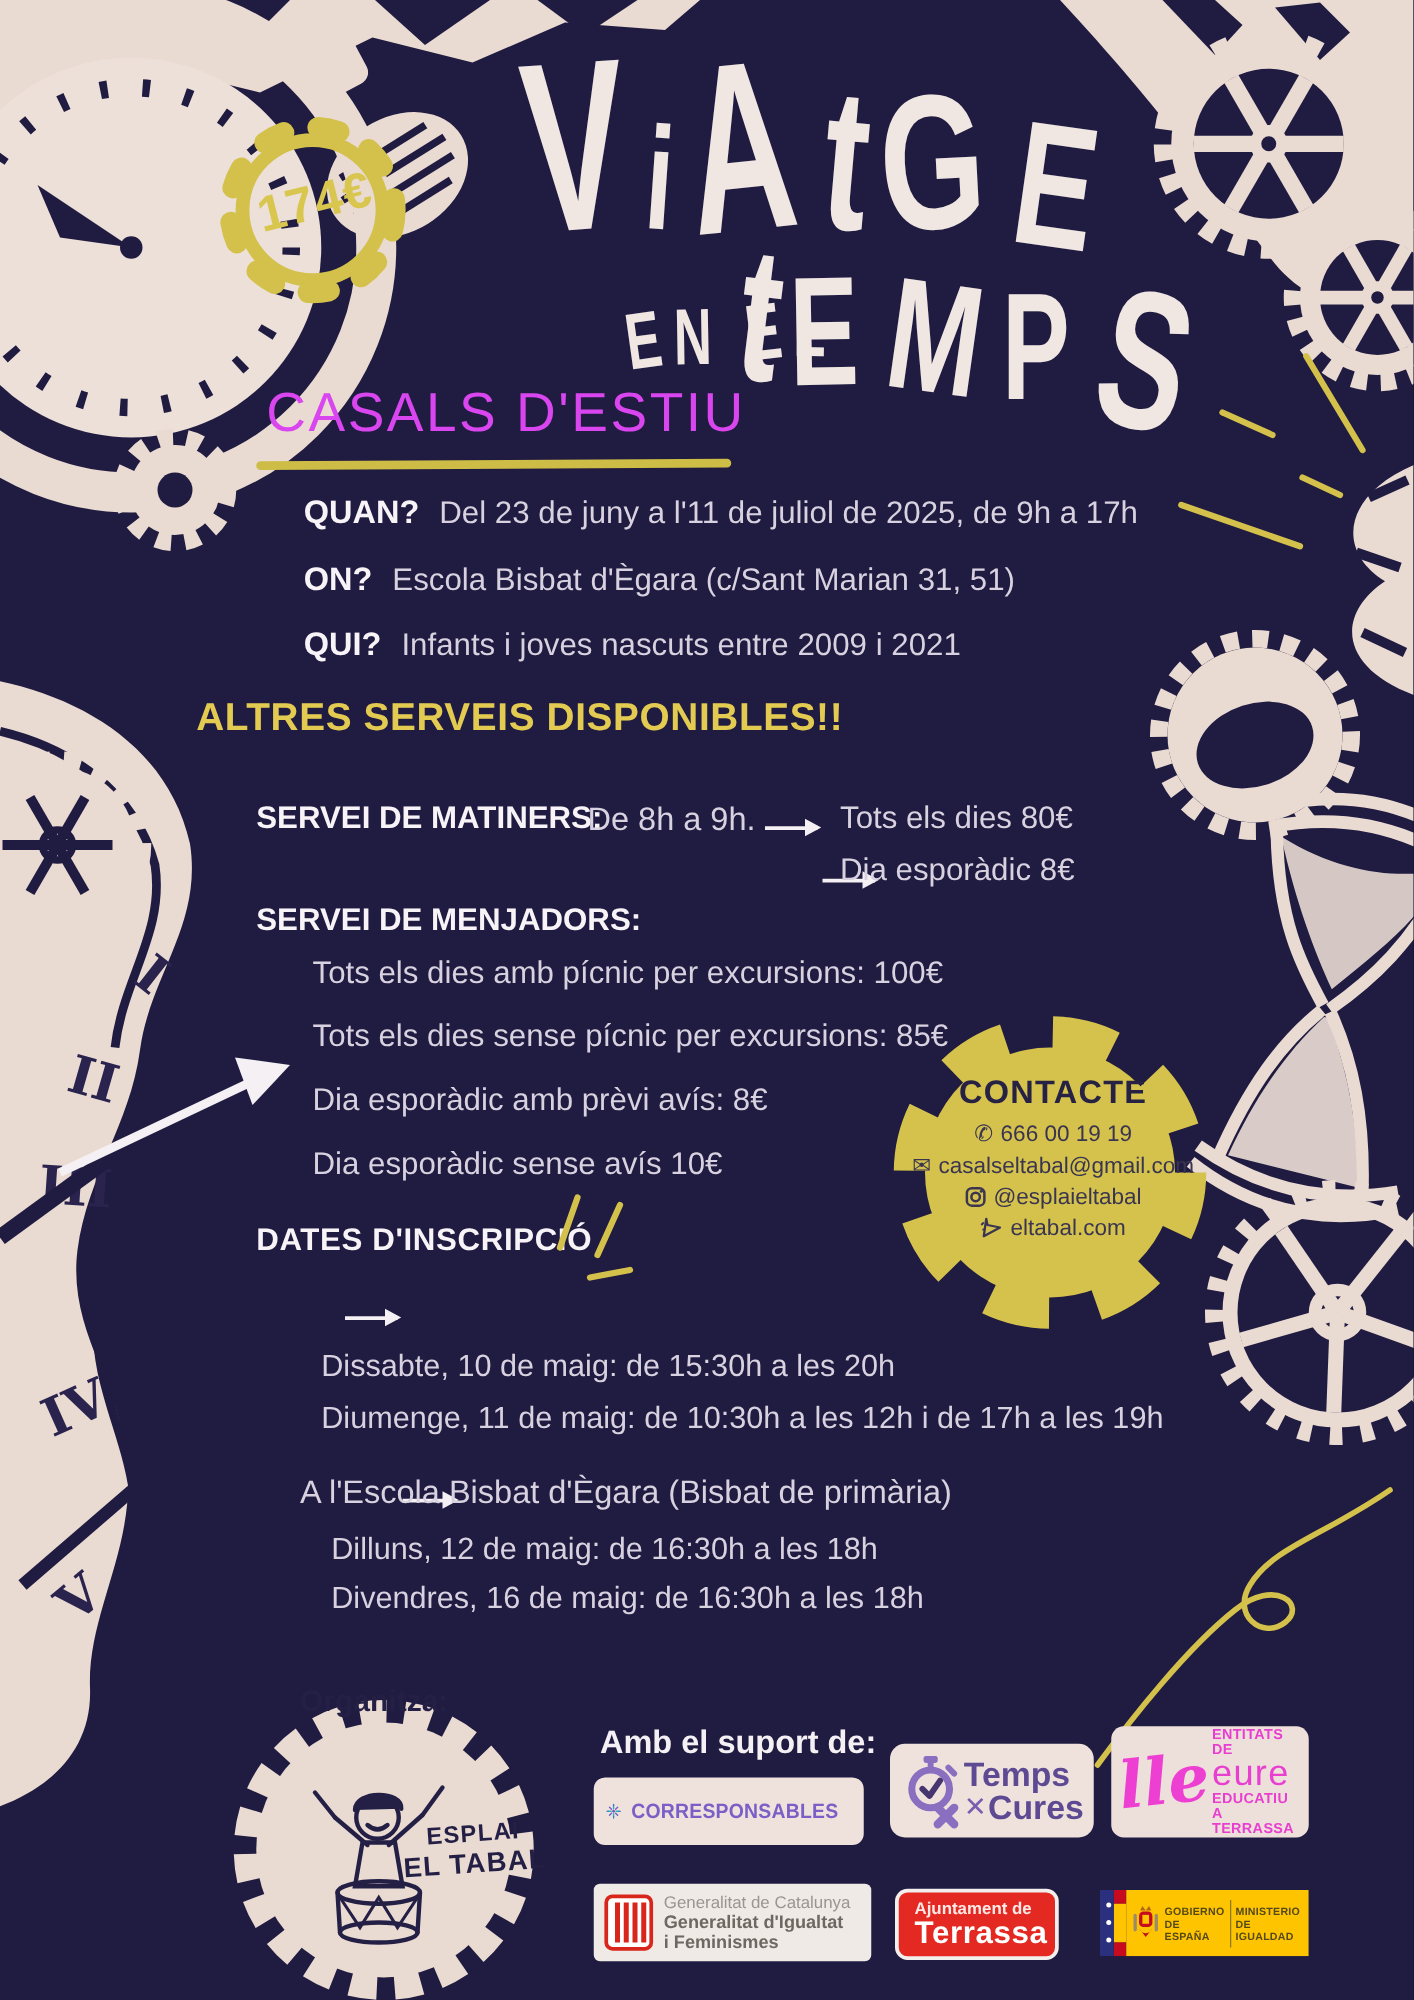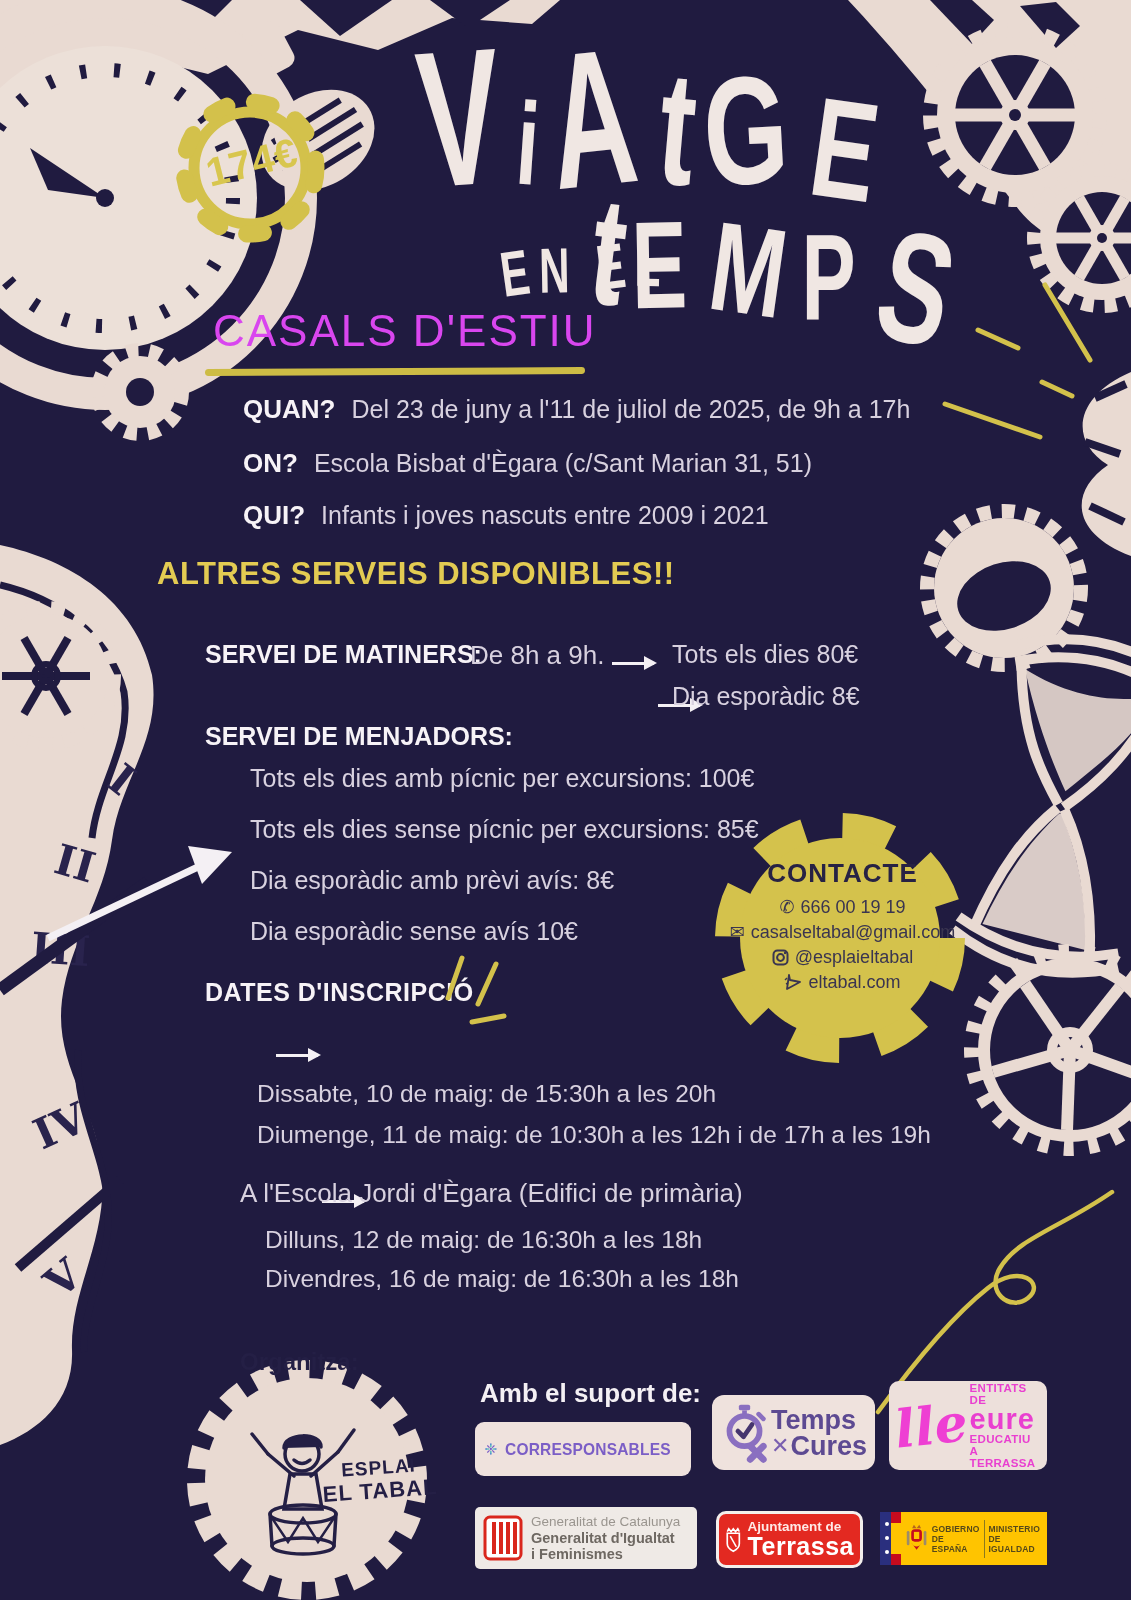--- a/index.html
+++ b/index.html
@@ -90,26 +90,26 @@
   #corresponsables-text{font-size:16.5px;font-weight:700;color:#7b5ec6;letter-spacing:.2px;transform:scaleX(.94);transform-origin:left;}
   #temps-box{left:712px;top:1395px;width:163px;height:75px;background:#efe2dd;border-radius:12px;padding:0 8px;gap:2px;}
   #temps-text{color:#5d4a92;font-weight:700;font-size:27px;line-height:26px;}
   #temps-text .xrow{display:flex;align-items:center;}
   #temps-x{font-size:22px;color:#7a5fb0;margin-right:1px;}
   #lleure-box{left:889px;top:1381px;width:158px;height:89px;background:#ede0db;border-radius:10px;padding:0 6px;gap:2px;}
   #lleure-script{font-family:"DejaVu Serif","Liberation Serif",serif;font-style:italic;font-weight:700;
                  font-size:52px;color:#ee3fd3;line-height:1;transform:rotate(-6deg);}
   #lleure-col{display:flex;flex-direction:column;line-height:1.05;color:#e93fd0;}
   #lleure-col .s{font-size:11.5px;font-weight:700;letter-spacing:.3px;}
-  #lleure-col .b{font-size:29px;font-weight:700;letter-spacing:1px;line-height:.9;}
+  #lleure-col .b{font-size:29px;font-weight:400;letter-spacing:1px;line-height:.9;}
   #gencat-box{left:475px;top:1507px;width:222px;height:62px;background:#efeae6;border-radius:5px;padding:0 8px;gap:8px;}
   #gencat-text{line-height:16px;}
   #gencat-text .g1{font-size:13.5px;color:#9a958f;}
   #gencat-text .g2,#gencat-text .g3{font-size:14.5px;font-weight:700;color:#6e6862;}
-  #ajuntament-box{left:716px;top:1511px;width:147px;height:57px;background:#e32921;border:3px solid #f3efec;
+  #ajuntament-box{left:716px;top:1511px;width:131px;height:57px;background:#e32921;border:3px solid #f3efec;
                   border-radius:10px;padding:0 6px;gap:6px;}
   #aj-text{color:#fff;line-height:1.0;}
   #aj-text .a1{font-size:13.5px;font-weight:700;color:#ffe9e7;}
   #aj-text .a2{font-size:25px;font-weight:700;letter-spacing:.5px;}
   #spain-box{left:880px;top:1512px;width:167px;height:53px;padding:0;overflow:hidden;}
   #eu-strip{width:15px;height:100%;background:#2a2f7e;position:relative;}
   #eu-strip i{position:absolute;left:5px;width:4px;height:4px;border-radius:50%;background:#fff;}
   #flag-strip{width:14px;height:100%;display:flex;flex-direction:column;}
   #flag-strip .r{height:11px;background:#c60b1e;} #flag-strip .y{flex:1;background:#ffc400;}
   #spain-main{flex:1;height:100%;background:#ffc400;display:flex;align-items:center;gap:4px;padding:0 4px;}
@@ -349,21 +349,21 @@
     <g stroke="#d3c14b" stroke-width="5" stroke-linecap="round">
       <line x1="10" y1="52" x2="24" y2="12"></line>
         <line x1="40" y1="58" x2="58" y2="18"></line>
         <line x1="34" y1="76" x2="66" y2="70"></line>
     </g>
   </svg>
   <span id="insc-arrow-1" class="abs arr"></span>
   <div id="insc-t1a" class="abs body-txt">Dissabte, 10 de maig: de 15:30h a les 20h</div>
   <div id="insc-t1b" class="abs body-txt">Diumenge, 11 de maig: de 10:30h a les 12h i de 17h a les 19h</div>
   <span id="insc-arrow-2" class="abs arr"></span>
-  <div id="insc-place-2" class="abs body-txt">A l'Escola Jordi d'Ègara (Edifici de primària)</div>
+  <div id="insc-place-2" class="abs body-txt">A l'Escola Bisbat d'Ègara (Bisbat de primària)</div>
   <div id="insc-t2a" class="abs body-txt">Dilluns, 12 de maig: de 16:30h a les 18h</div>
   <div id="insc-t2b" class="abs body-txt">Divendres, 16 de maig: de 16:30h a les 18h</div>
 
   
   <svg id="org-gear" class="abs" width="270" height="254" viewBox="0 0 270 254">
     <circle cx="135" cy="134" r="108" fill="none" stroke="#e9dad2" stroke-width="24" stroke-dasharray="21 14"></circle>
     <circle cx="135" cy="134" r="102" fill="#e9dad2"></circle>
     <g stroke="#241f45" fill="none" stroke-width="3.5" stroke-linecap="round">
       <circle cx="130" cy="108" r="17"></circle>
       <path d="M112,102 C112,86 150,86 149,101" fill="#241f45"></path>

